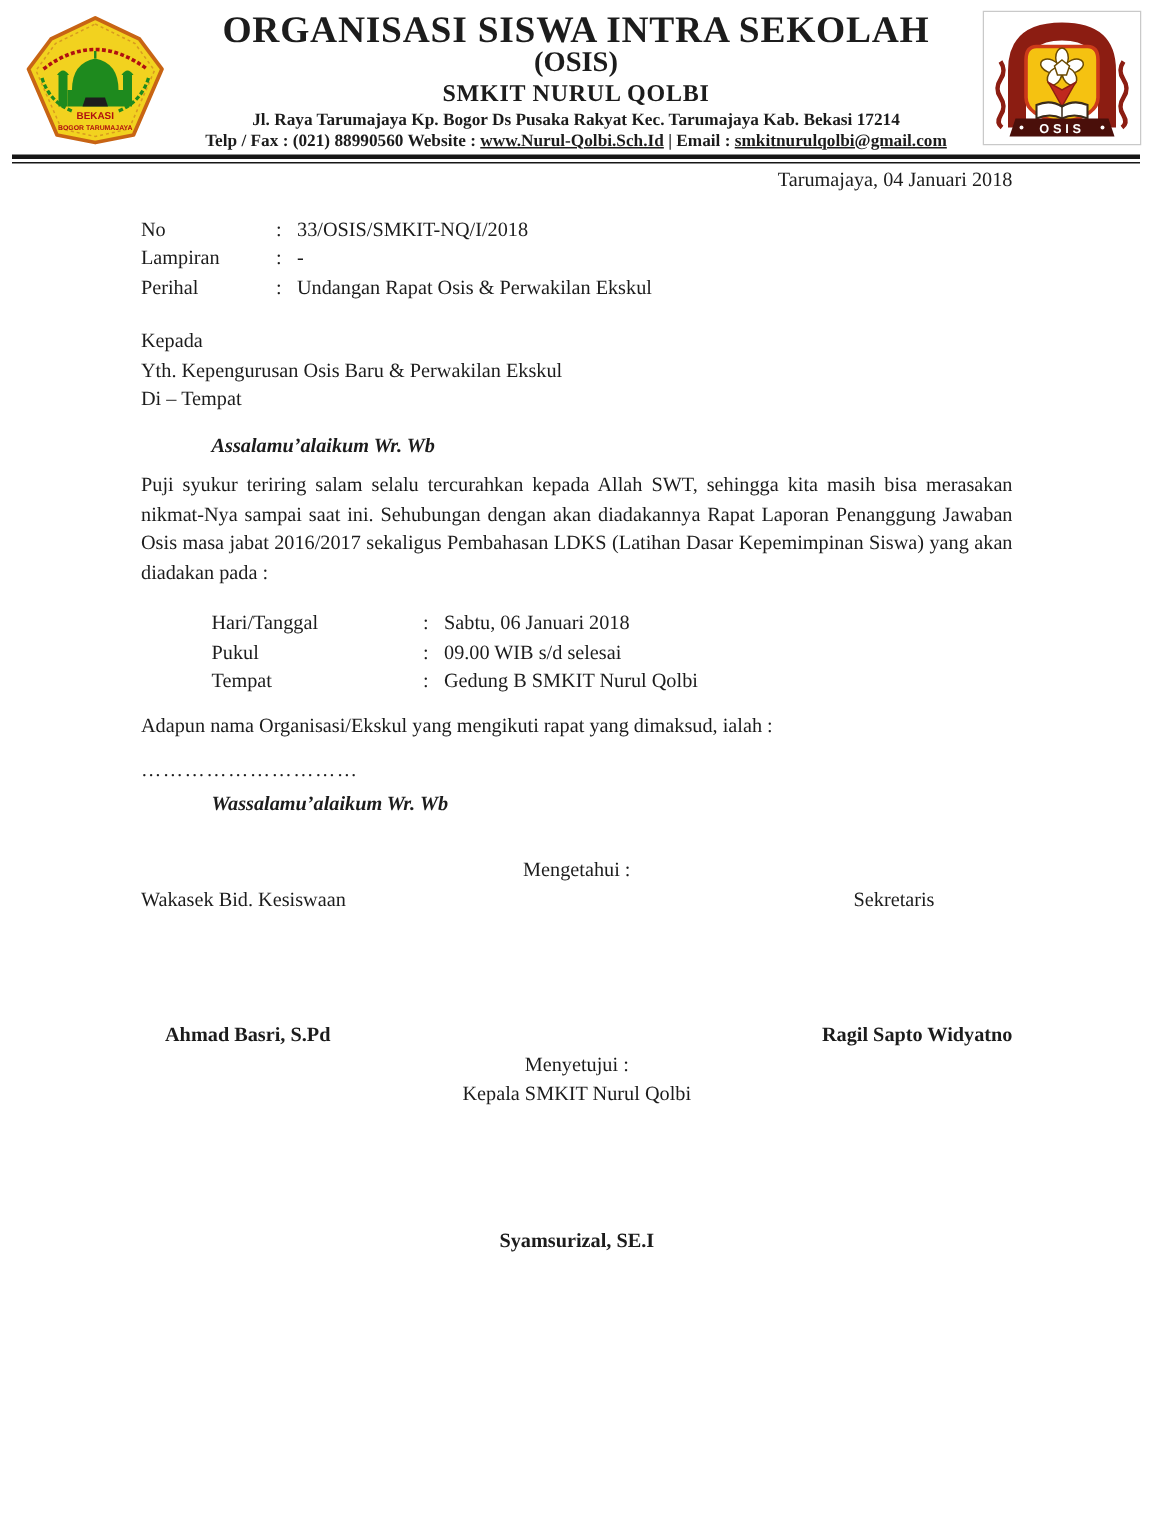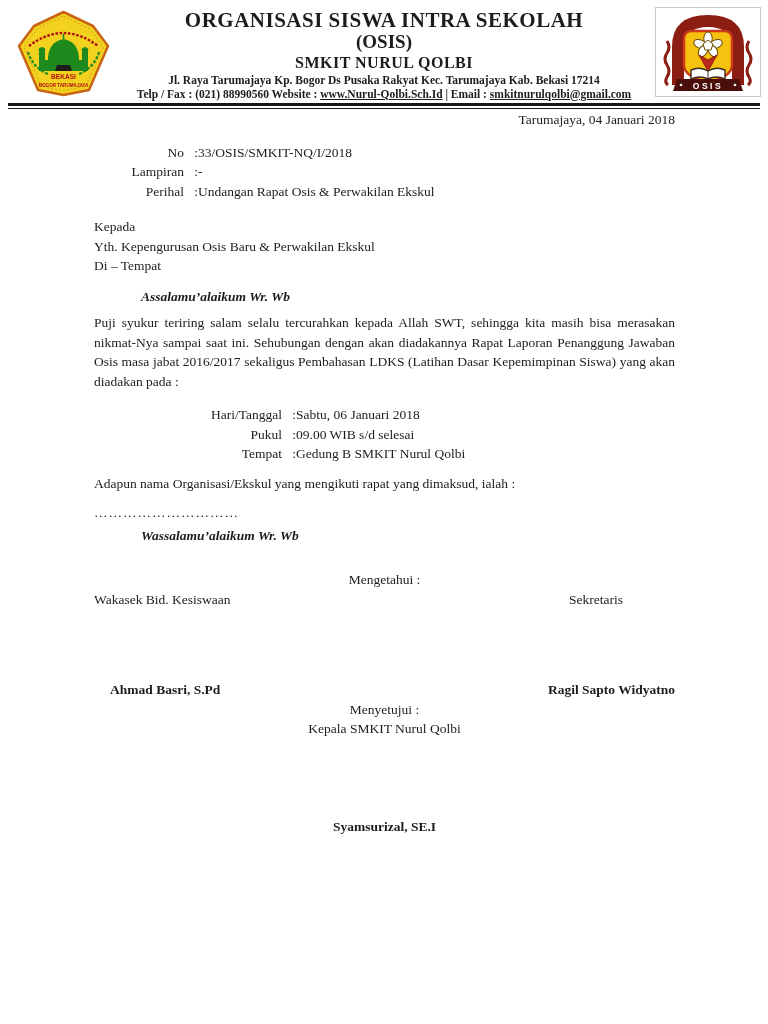--- a/index.html
+++ b/index.html
@@ -12,33 +12,33 @@
     line-height: 19.5px;
     color: #1c1c1c;
   }
   .page { position: relative; width: 768px; height: 1024px; overflow: hidden; background: #fff; }
 
   
   .letterhead { position: relative; padding-top: 9px; }
   .logo-left  { position: absolute; left: 15px; top: 10px; width: 97px; height: 87px; }
   .logo-right { position: absolute; left: 655px; top: 7px; width: 106px; height: 90px; }
   .head-text { text-align: center; margin: 0 118px; font-weight: bold; }
-  .org-line1 { font-size: 21px; line-height: 23px; letter-spacing: 0.5px; }
+  .org-line1 { font-size: 25px; line-height: 23px; letter-spacing: 0.5px; }
   .org-line2 { font-size: 19px;   line-height: 20px; }
   .school-name { font-size: 16px; line-height: 21px; letter-spacing: 0.5px; }
   .addr-line { font-size: 11.5px; line-height: 13.5px; margin-top: 1px; }
   .contact-line { font-size: 11.5px; line-height: 13.5px; white-space: pre; }
   .contact-line .u { text-decoration: underline; }
   .head-rule { margin: 2px 8px 0 8px; border-top: 3.5px solid #161616; border-bottom: 1.5px solid #161616; height: 6px; }
 
   
   .content { margin: 0 93px 0 94px; }
   .date-line { text-align: right; margin-top: 1px; }
   .meta-block { margin-top: 13px; }
-  .row { display: flex; text-align: right; }
+  .row { display: flex; }
   .meta-label { width: 90px; flex: 0 0 auto; }
   .sep { width: 14px; flex: 0 0 auto; }
   .recipient-block { margin-top: 16px; }
   .salutation { margin-top: 11px; padding-left: 47px; font-weight: bold; font-style: italic; }
   .body-par { margin-top: 7px; text-align: justify; }
   .sched-block { margin-top: 14px; padding-left: 47px; }
   .sched-label { width: 141px; flex: 0 0 auto; }
   .participants-intro { margin-top: 10px; }
   .dots-line { margin-top: 10px; letter-spacing: 1px; }
   .closing-block { margin-top: 17px; }

